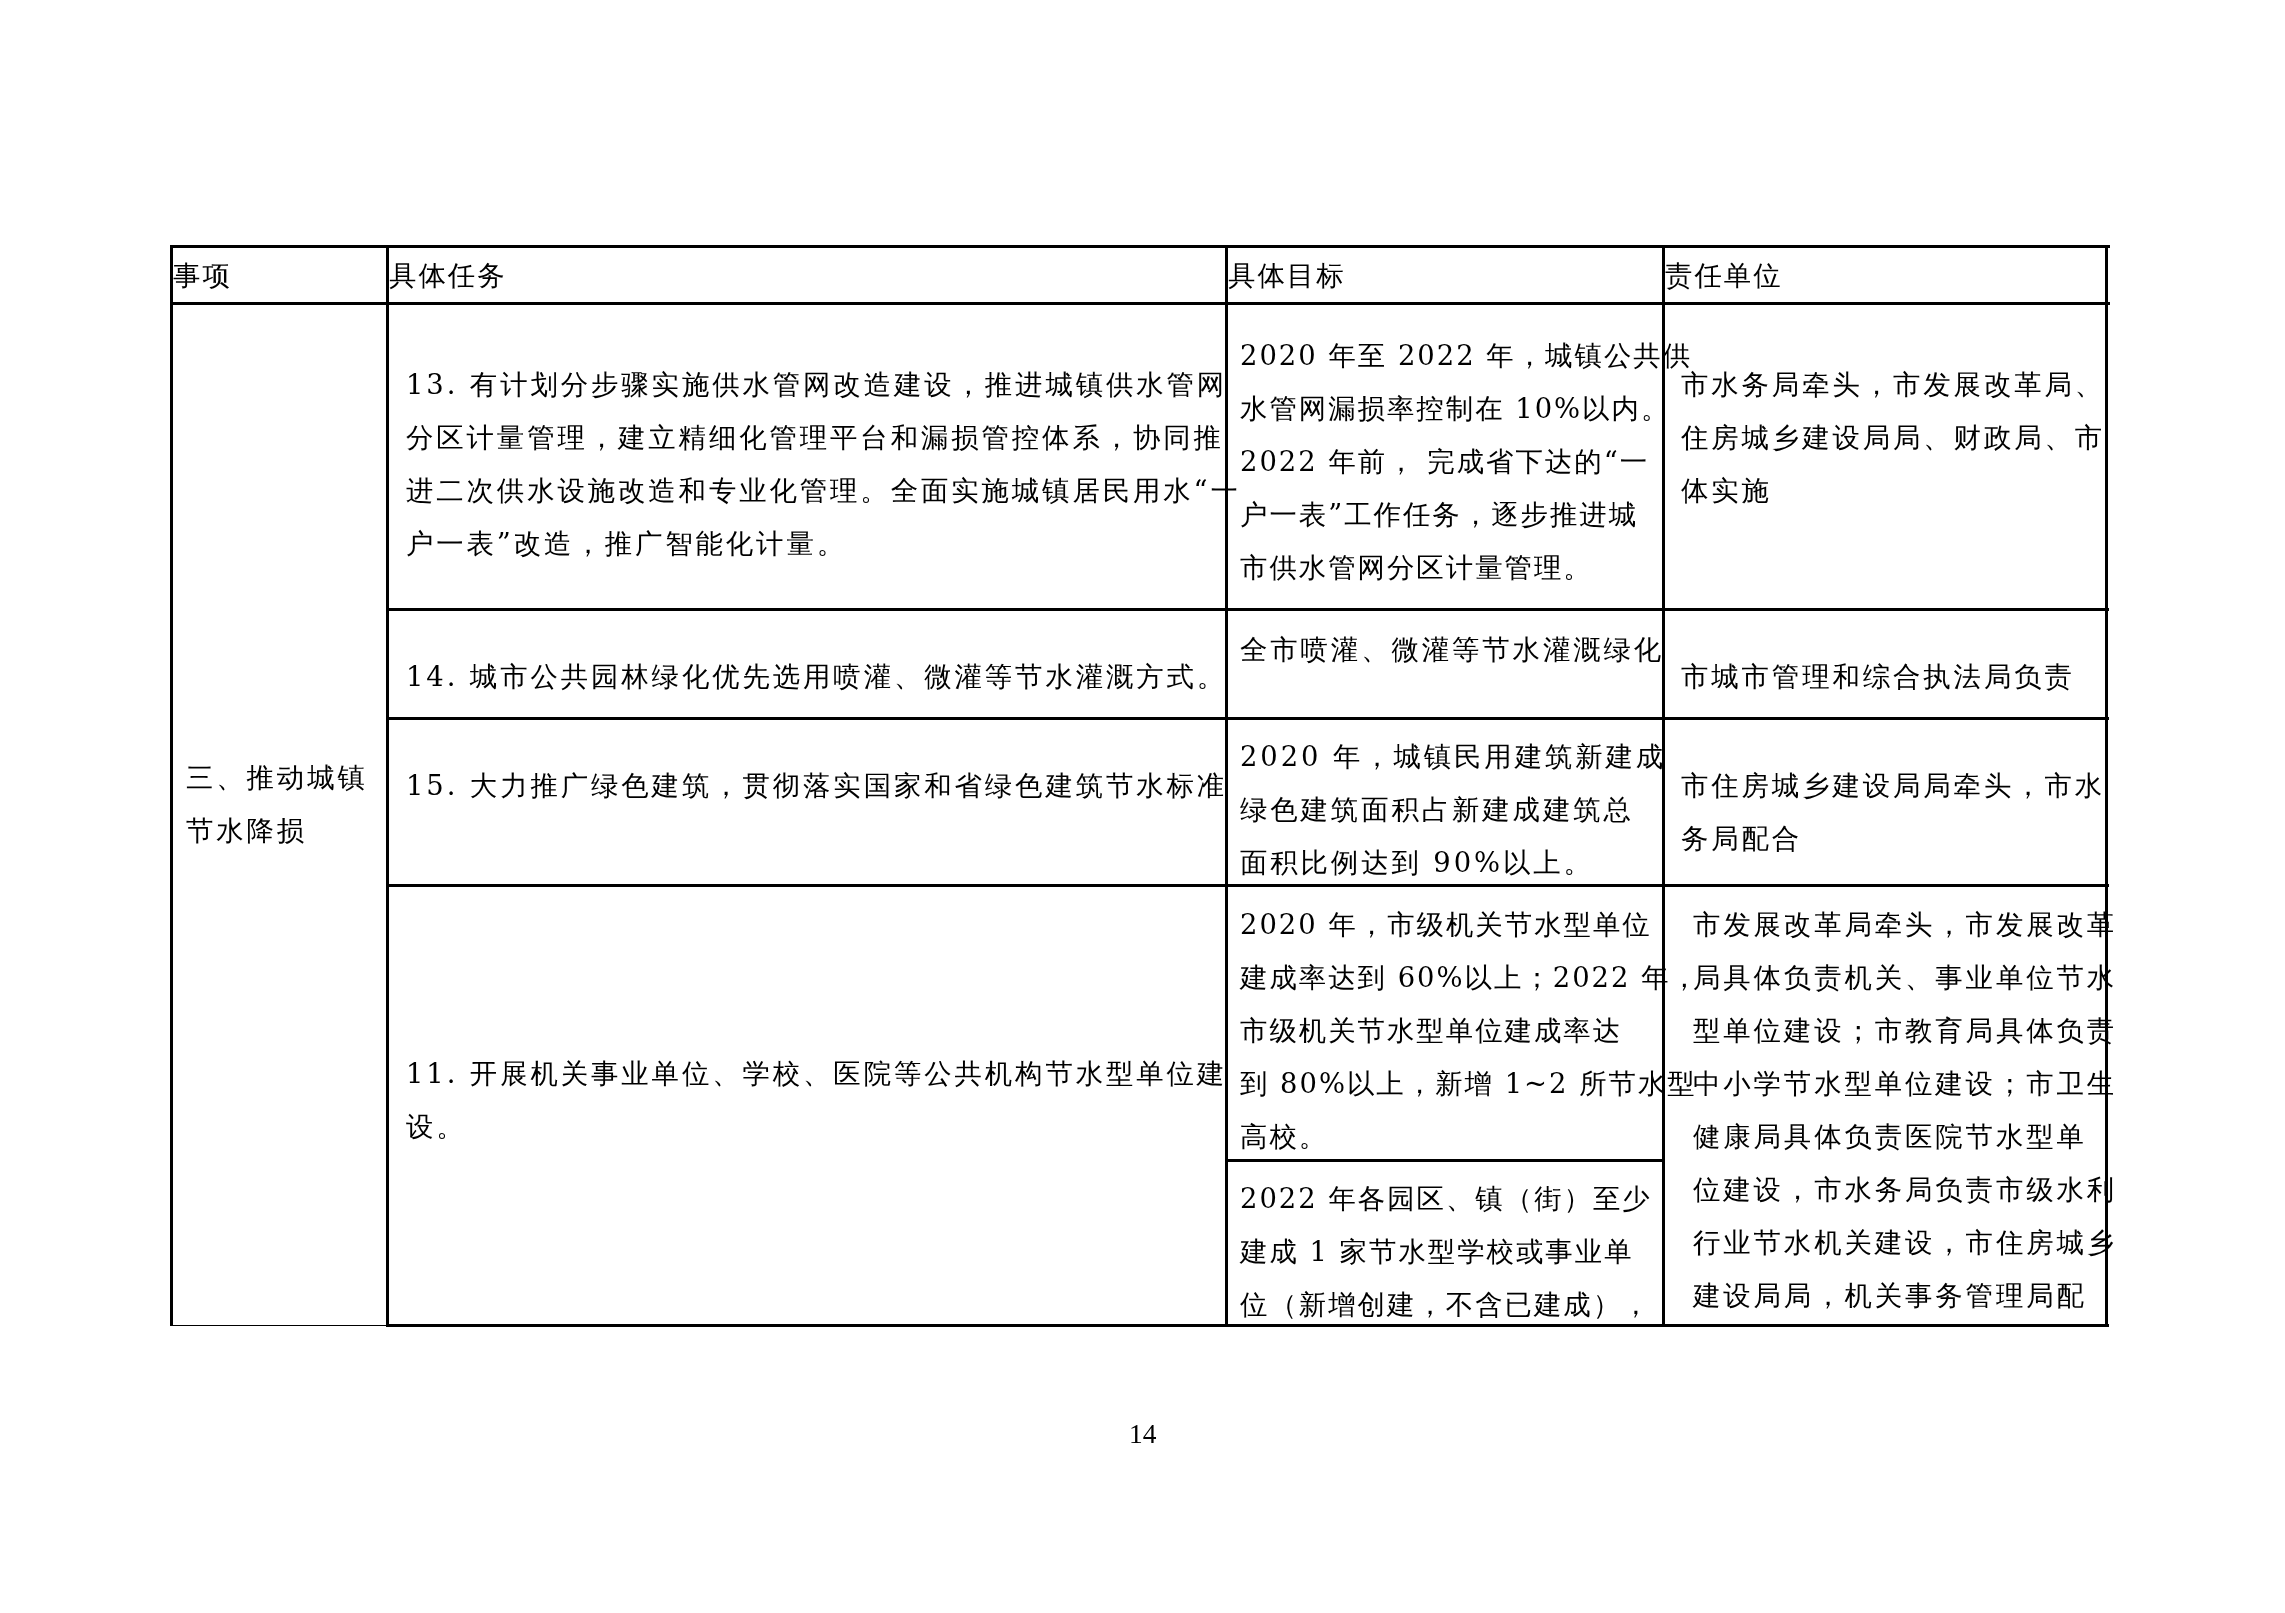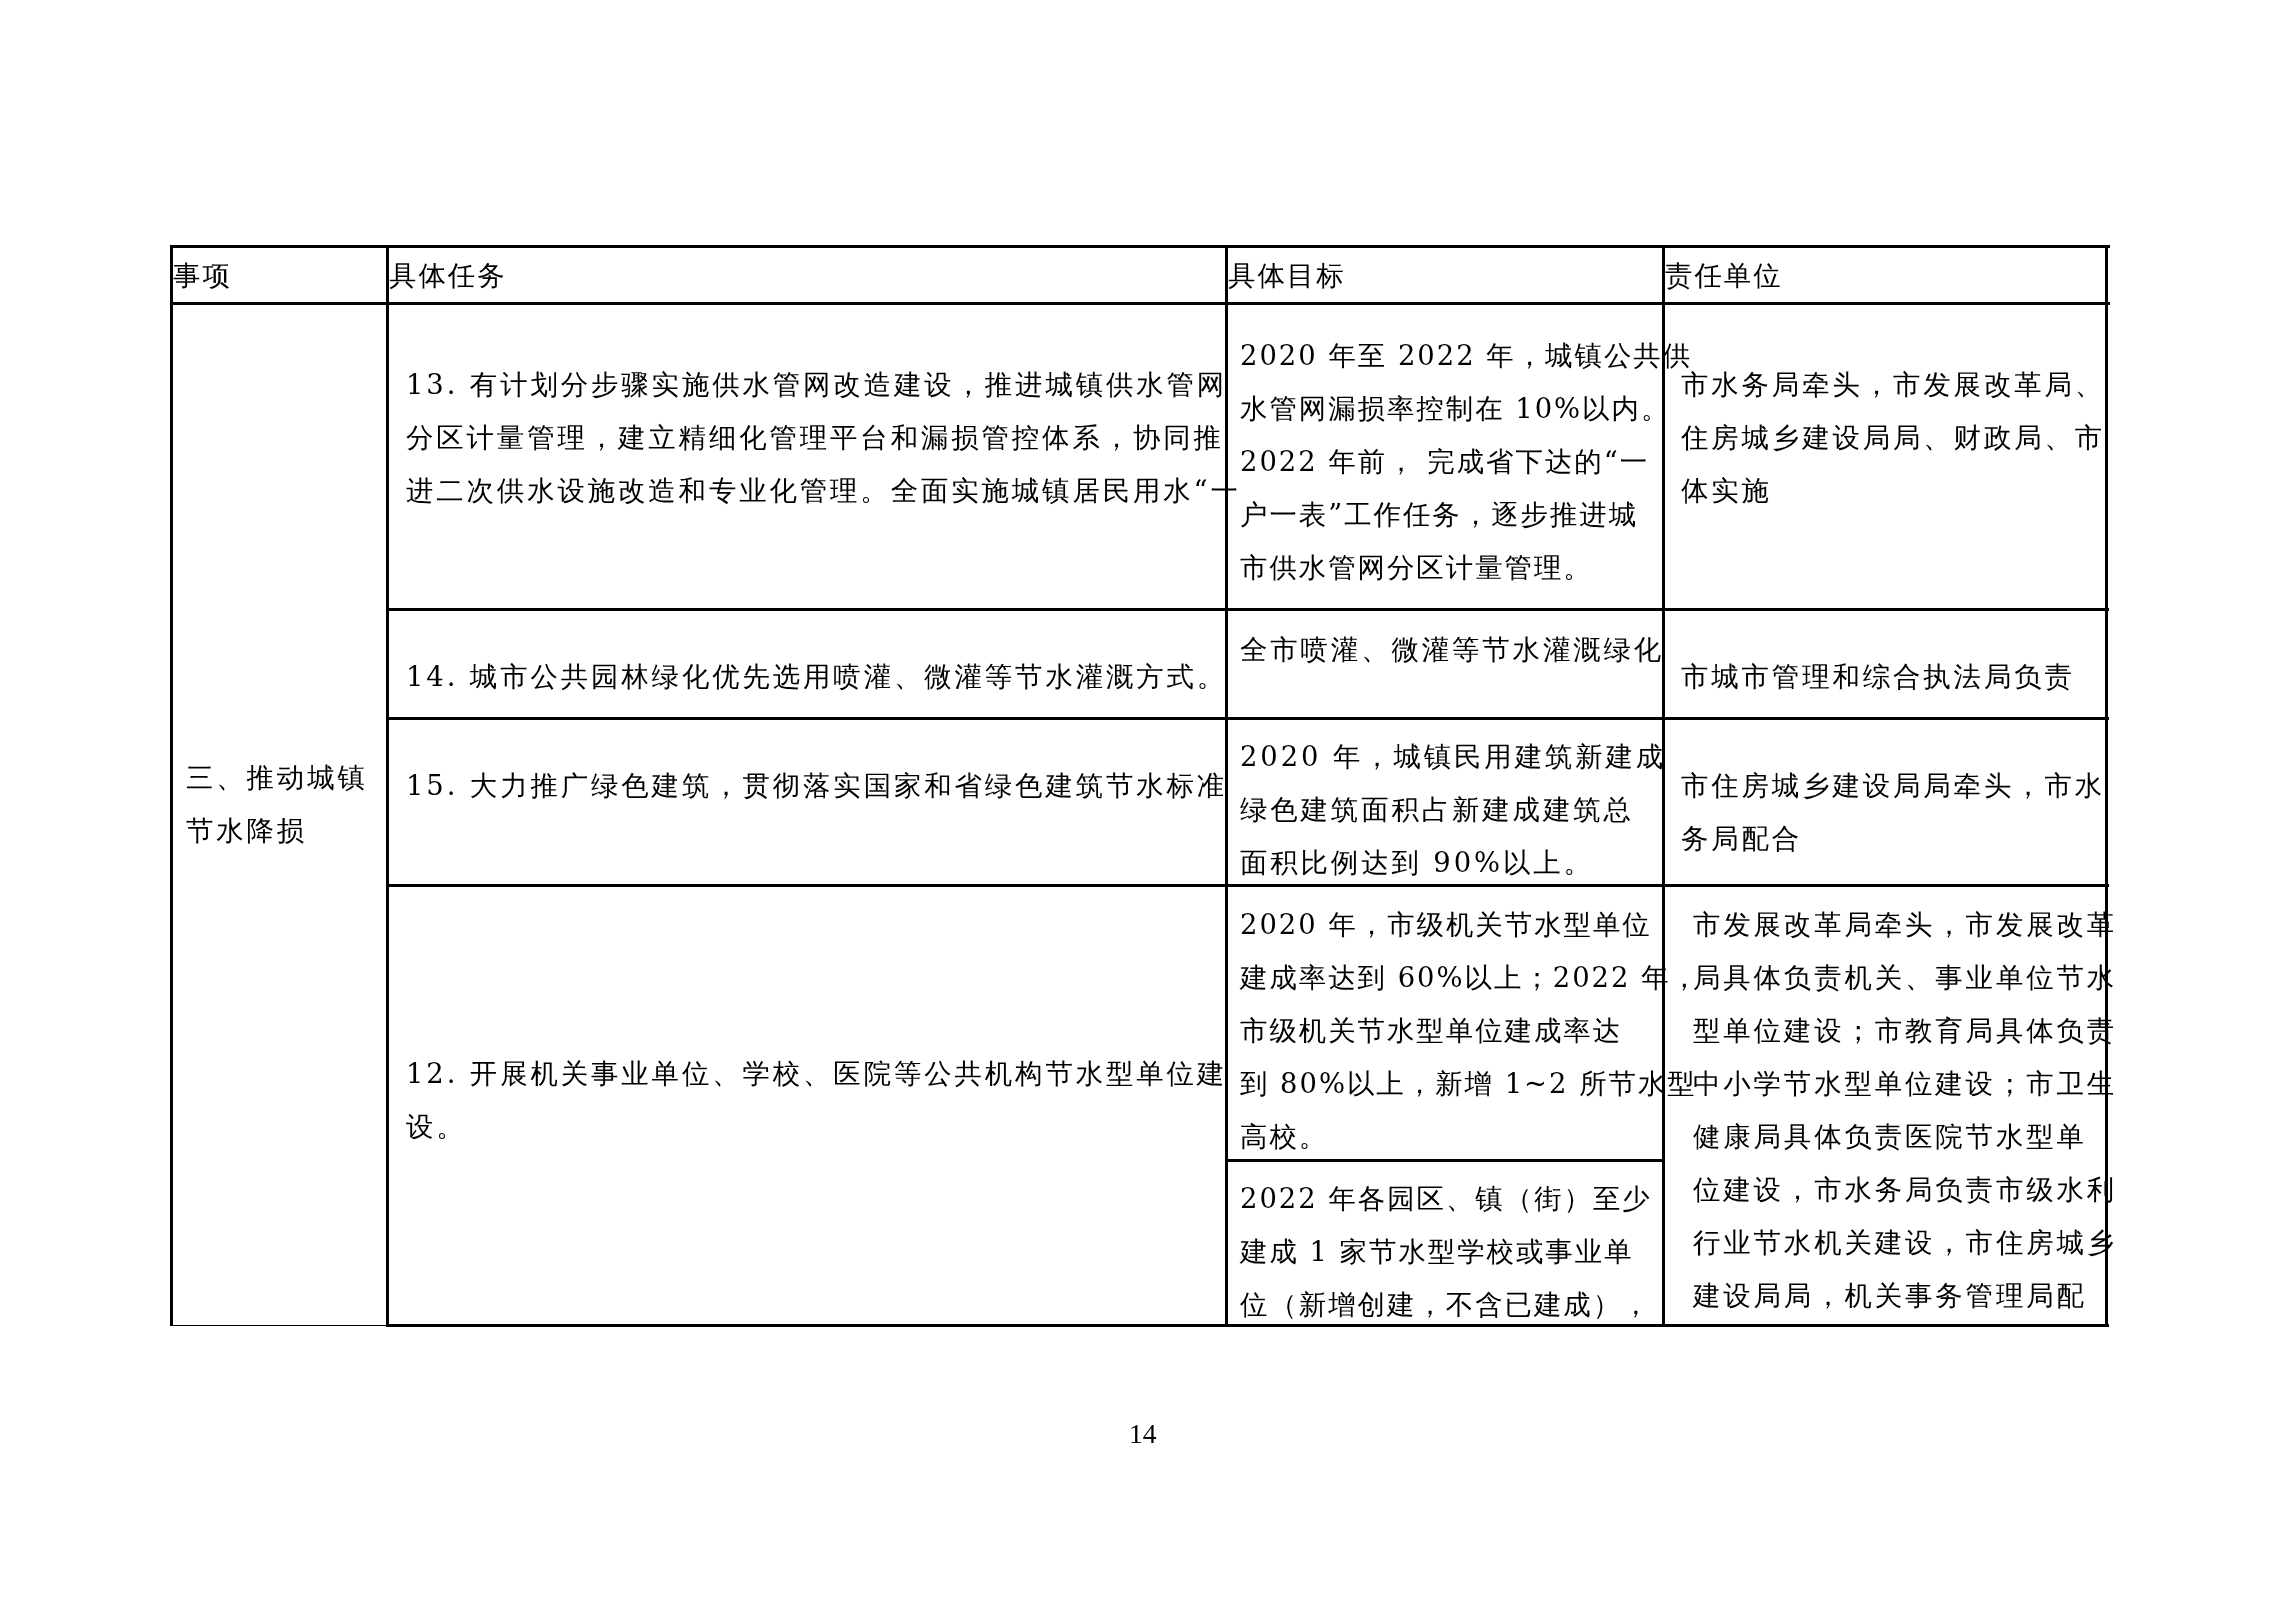--- a/index.html
+++ b/index.html
@@ -40,20 +40,21 @@
 
 <div class="cell" style="left:186px;top:751px;">
   <span class="ln">三、推动城镇</span>
   <span class="ln">节水降损</span>
 </div>
 
 <div class="cell" style="left:406px;top:358px;">
   <span class="ln">13. 有计划分步骤实施供水管网改造建设，推进城镇供水管网</span>
   <span class="ln">分区计量管理，建立精细化管理平台和漏损管控体系，协同推</span>
   <span class="ln">进二次供水设施改造和专业化管理。全面实施城镇居民用水“一</span>
+  <span class="ln">户一表”改造，推广智能化计量。</span>
 </div>
 <div class="cell" style="left:1240px;top:329px;letter-spacing:2px;">
   <span class="ln">2020 年至 2022 年，城镇公共供</span>
   <span class="ln">水管网漏损率控制在 10%以内。</span>
   <span class="ln">2022  年前，  完成省下达的“一</span>
   <span class="ln">户一表”工作任务，逐步推进城</span>
   <span class="ln">市供水管网分区计量管理。</span>
 </div>
 <div class="cell" style="left:1681px;top:358px;">
   <span class="ln">市水务局牵头，市发展改革局、</span>
@@ -78,21 +79,21 @@
   <span class="ln">2020  年，城镇民用建筑新建成</span>
   <span class="ln">绿色建筑面积占新建成建筑总</span>
   <span class="ln">面积比例达到 90%以上。</span>
 </div>
 <div class="cell" style="left:1681px;top:759px;">
   <span class="ln">市住房城乡建设局局牵头，市水</span>
   <span class="ln">务局配合</span>
 </div>
 
 <div class="cell" style="left:406px;top:1047px;">
-  <span class="ln">12. 开展机关事业单位、学校、医院等公共机构节水型单位建</span>
+  <span class="ln">11. 开展机关事业单位、学校、医院等公共机构节水型单位建</span>
   <span class="ln">设。</span>
 </div>
 <div class="cell" style="left:1240px;top:898px;letter-spacing:2px;">
   <span class="ln">2020  年，市级机关节水型单位</span>
   <span class="ln">建成率达到 60%以上；2022 年，</span>
   <span class="ln">市级机关节水型单位建成率达</span>
   <span class="ln">到 80%以上，新增 1~2 所节水型</span>
   <span class="ln">高校。</span>
 </div>
 <div class="cell" style="left:1240px;top:1172px;letter-spacing:2px;">

